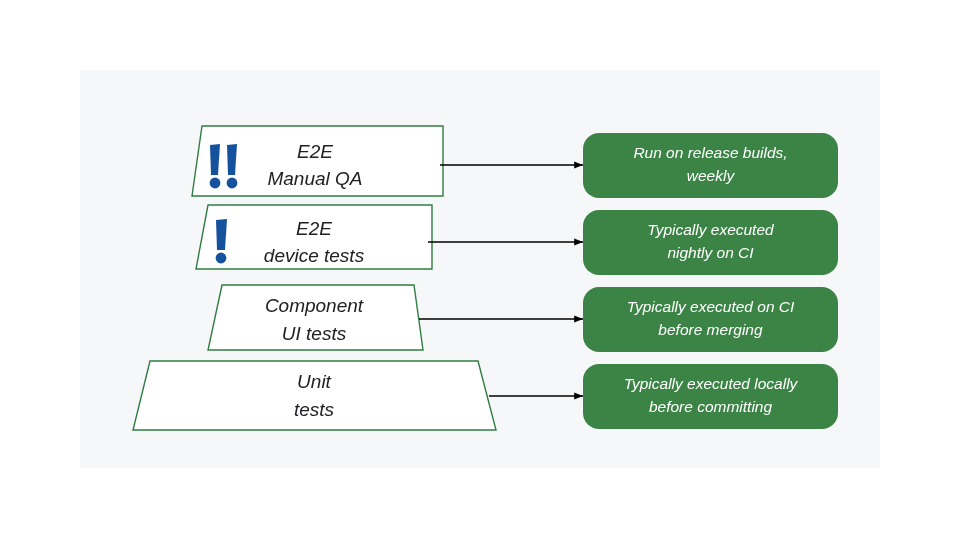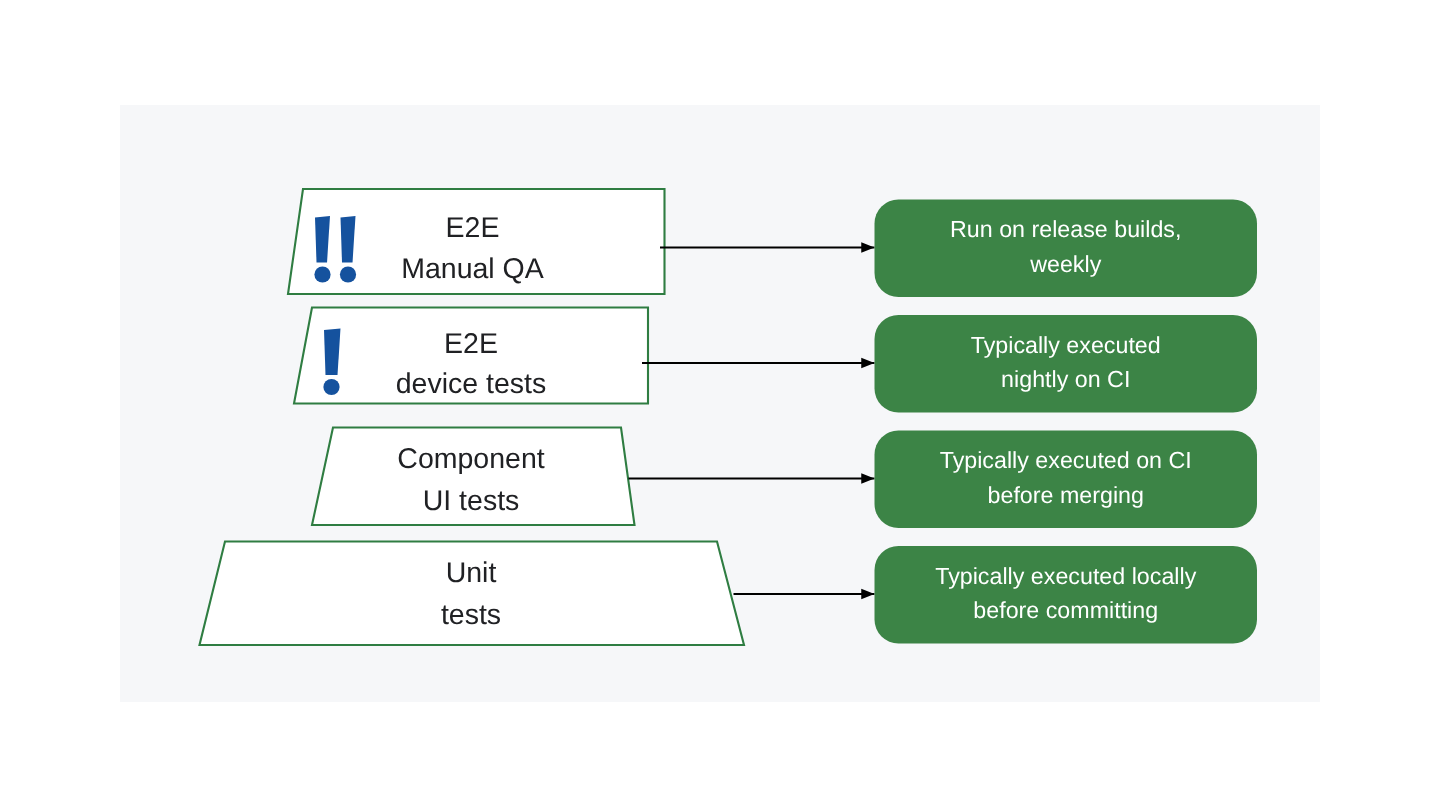--- a/index.html
+++ b/index.html
@@ -25,20 +25,21 @@
     background: #f6f7f9;
   }
 
   
   #diagram {
     position: absolute;
     left: 0;
     top: 0;
     width: 960px;
     height: 540px;
+    font-style: italic;
   }
   #diagram svg {
     display: block;
     width: 960px;
     height: 540px;
   }
 
   
   .trap-shape {
     fill: #ffffff;

